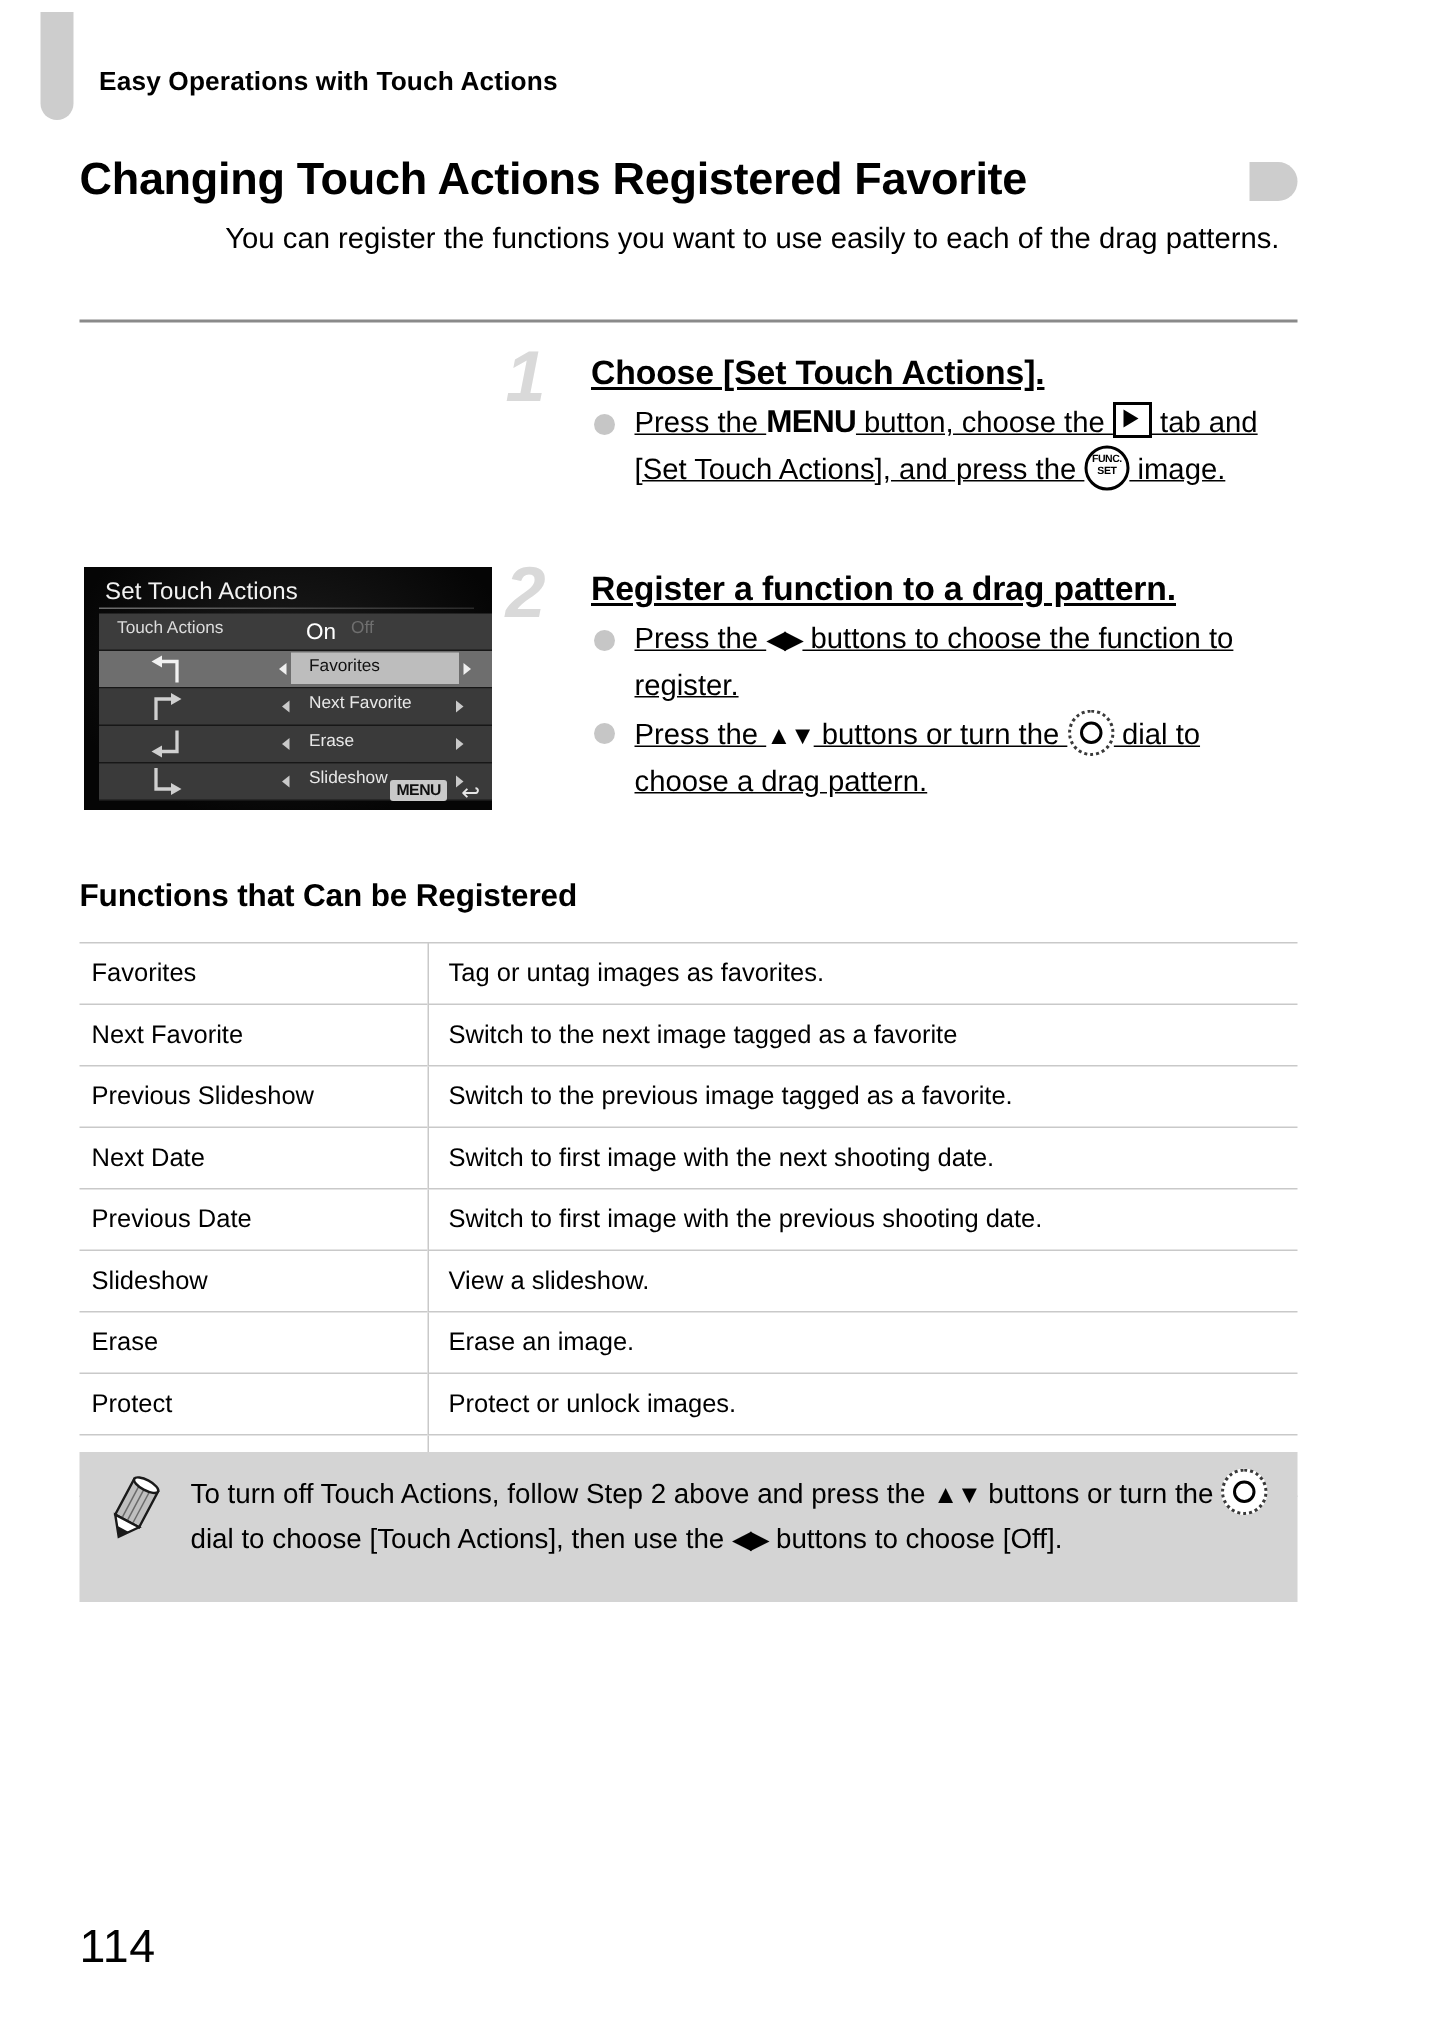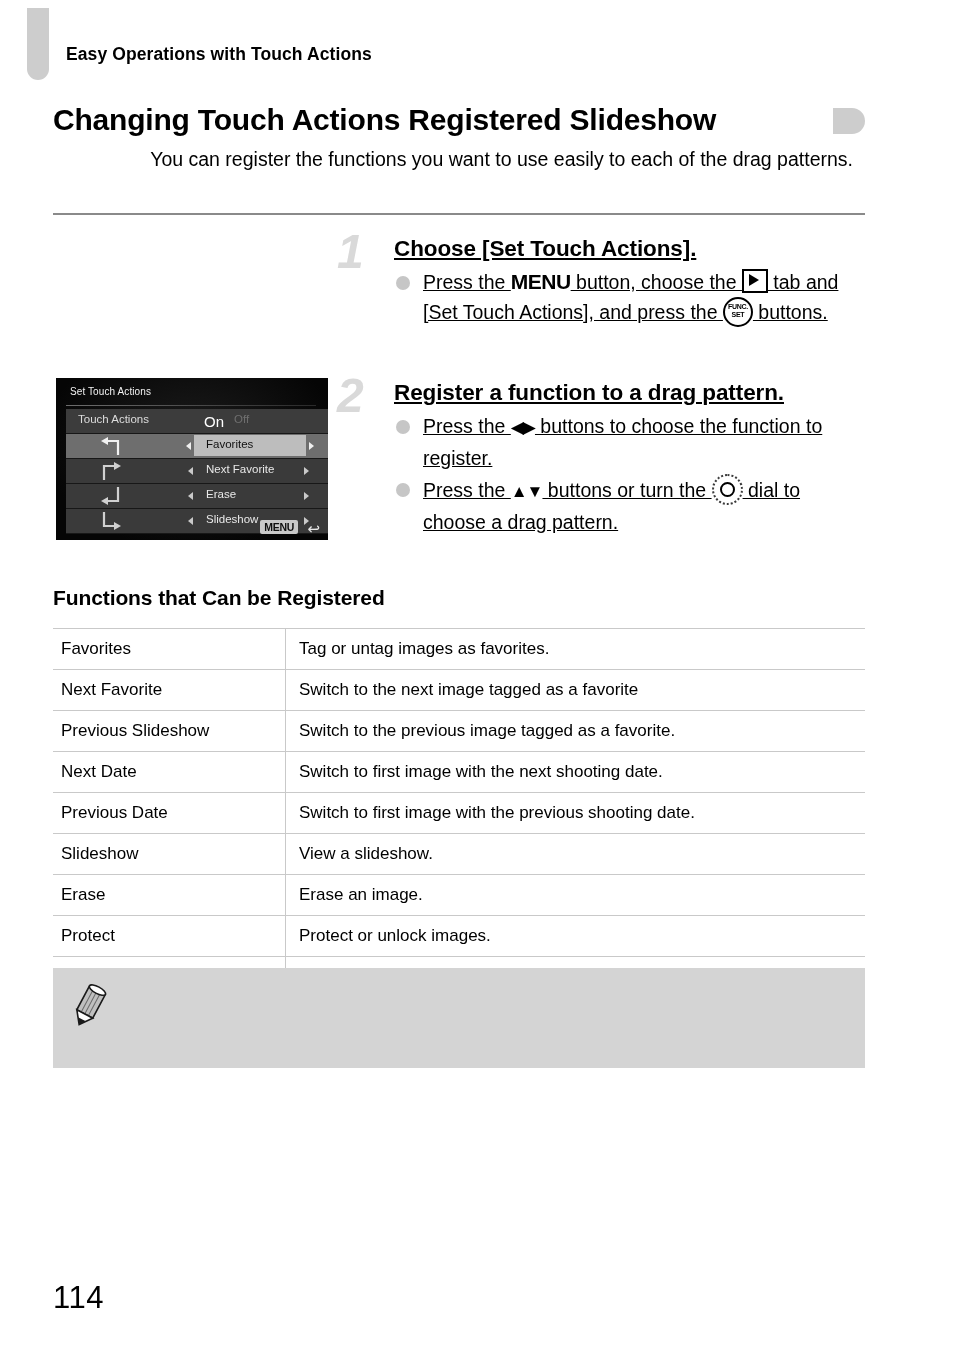--- a/index.html
+++ b/index.html
@@ -102,21 +102,21 @@
 
   
   .cam{
     position:absolute;left:56px;top:378px;width:272px;height:162px;
     background:#000;overflow:hidden;
   }
   .cam-inner{position:absolute;inset:0;
     background:radial-gradient(ellipse at 50% 40%, #1d1d1d 0%, #050505 78%);}
   .cam-title{
     position:absolute;left:14px;top:8px;
-    color:#f2f2f2;font-size:10px;letter-spacing:.1px;
+    color:#f2f2f2;font-size:16px;letter-spacing:.1px;
   }
   .cam-titlerule{
     position:absolute;left:10px;top:27px;width:250px;height:1px;
     background:linear-gradient(to right,#6d6d6d,#2a2a2a);
   }
   .cam-row{
     position:absolute;left:10px;width:250px;height:24px;
     background:#3a3a3a;border-bottom:1px solid #171717;padding-left:26px;
   }
   .cam-row.r0{top:31px;background:#3c3c3c;}
@@ -201,35 +201,35 @@
 </style>
 </head>
 <body>
 
 <div class="page">
 
   <div class="chapter-tab"></div>
   <div class="running-head">Easy Operations with Touch Actions</div>
 
   <div class="h1-wrap">
-    <div class="h1">Changing Touch Actions Registered Slideshow</div>
+    <div class="h1">Changing Touch Actions Registered Favorite</div>
     <div class="h1-marker"></div>
   </div>
 
   <div class="intro">You can register the functions you want to use easily to each of the drag patterns.</div>
 
   <div class="rule"></div>
 
   <div class="step" style="top:234px;">
     <div class="step-num">1</div>
     <div class="step-body">
       <div class="step-title">Choose [Set Touch Actions].</div>
       <div class="bullets">
         <div class="bullet">
-          <span class="dot"></span><span>Press the </span><span class="ico ico-menu">MENU</span><span> button, choose the </span><span class="ico ico-play"></span><span> tab and [Set Touch Actions], and press the </span><span class="ico ico-func"><span class="l1">FUNC.</span><span class="l2">SET</span></span><span> buttons.</span>
+          <span class="dot"></span><span>Press the </span><span class="ico ico-menu">MENU</span><span> button, choose the </span><span class="ico ico-play"></span><span> tab and [Set Touch Actions], and press the </span><span class="ico ico-func"><span class="l1">FUNC.</span><span class="l2">SET</span></span><span> image.</span>
         </div>
       </div>
     </div>
   </div>
 
   <div class="cam">
     <div class="cam-inner"></div>
     <div class="cam-title">Set Touch Actions</div>
     <div class="cam-titlerule"></div>
 
@@ -357,17 +357,19 @@
           <rect x="13" y="6" width="18" height="27" fill="#bfbfbf" stroke="#1a1a1a" stroke-width="1.6"></rect>
           <line x1="18" y1="6" x2="18" y2="33" stroke="#6a6a6a" stroke-width="1"></line>
           <line x1="22" y1="6" x2="22" y2="33" stroke="#6a6a6a" stroke-width="1"></line>
           <line x1="26" y1="6" x2="26" y2="33" stroke="#6a6a6a" stroke-width="1"></line>
           <ellipse cx="22" cy="6" rx="9" ry="3.4" fill="#ffffff" stroke="#1a1a1a" stroke-width="1.6"></ellipse>
           <path d="M13 33 L22 45 L31 33 Z" fill="#ffffff" stroke="#1a1a1a" stroke-width="1.6"></path>
           <path d="M17.6 39 L22 45 L26.4 39 Z" fill="#1a1a1a"></path>
         </g>
       </svg>
     </div>
+    <div class="note-text"><span>To turn off Touch Actions, follow Step 2 above and press the </span><span class="ico ico-updown">▲▼</span><span> buttons or turn the </span><span class="ico ico-dial"></span><span> dial to choose [Touch Actions], then use the </span><span class="ico ico-leftright">◀▶</span><span> buttons to choose [Off].</span>
+    </div>
   </div>
 
   <div class="pageno">114</div>
 
 </div>
 
 </body></html>

